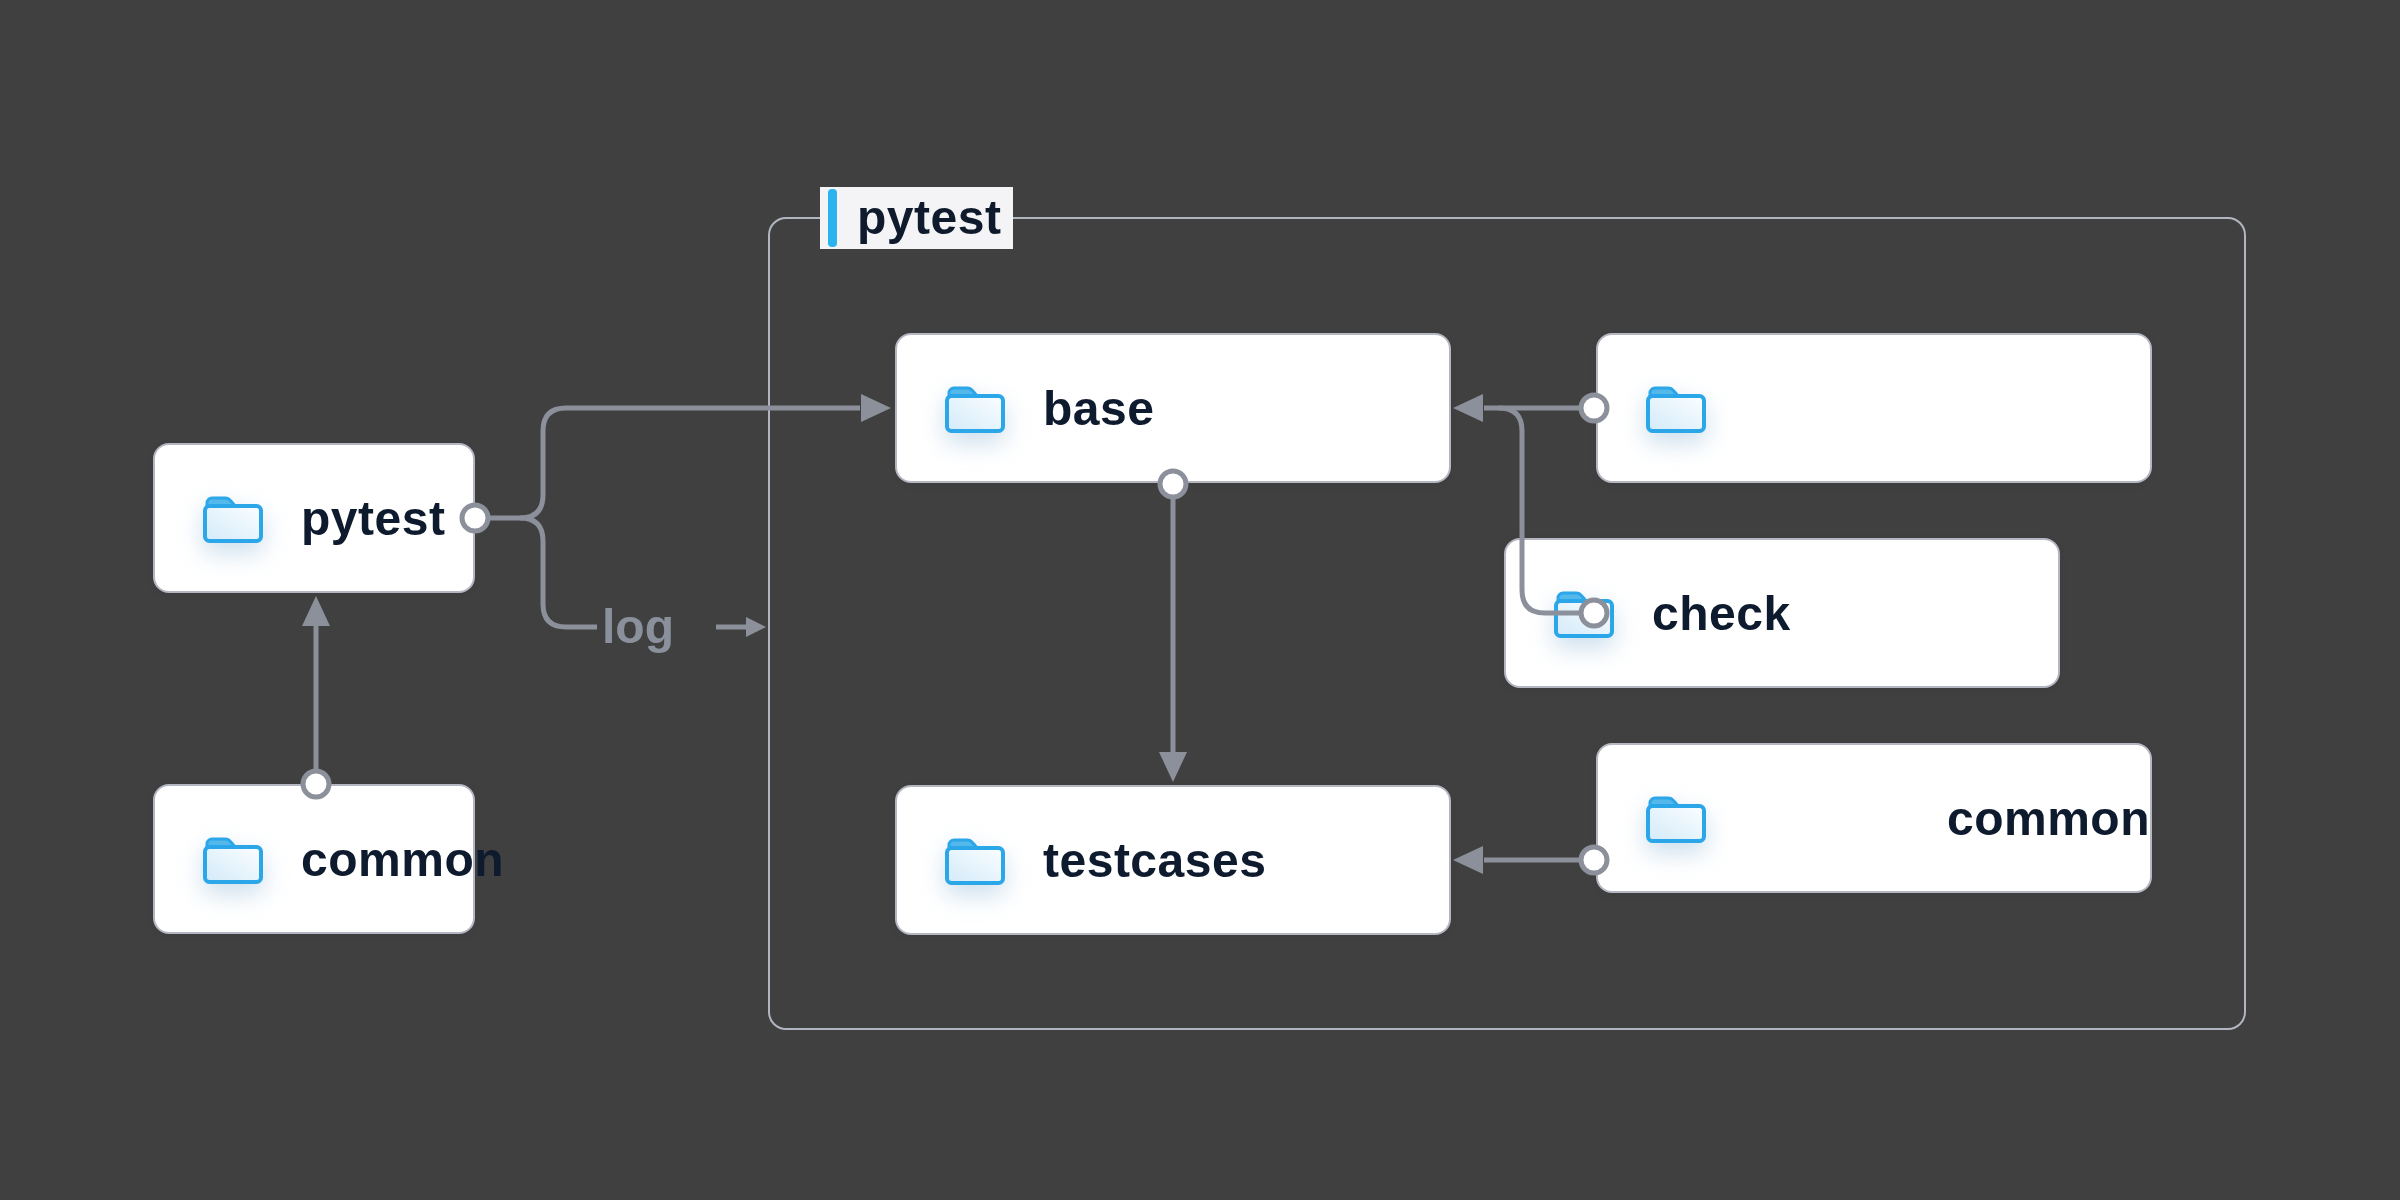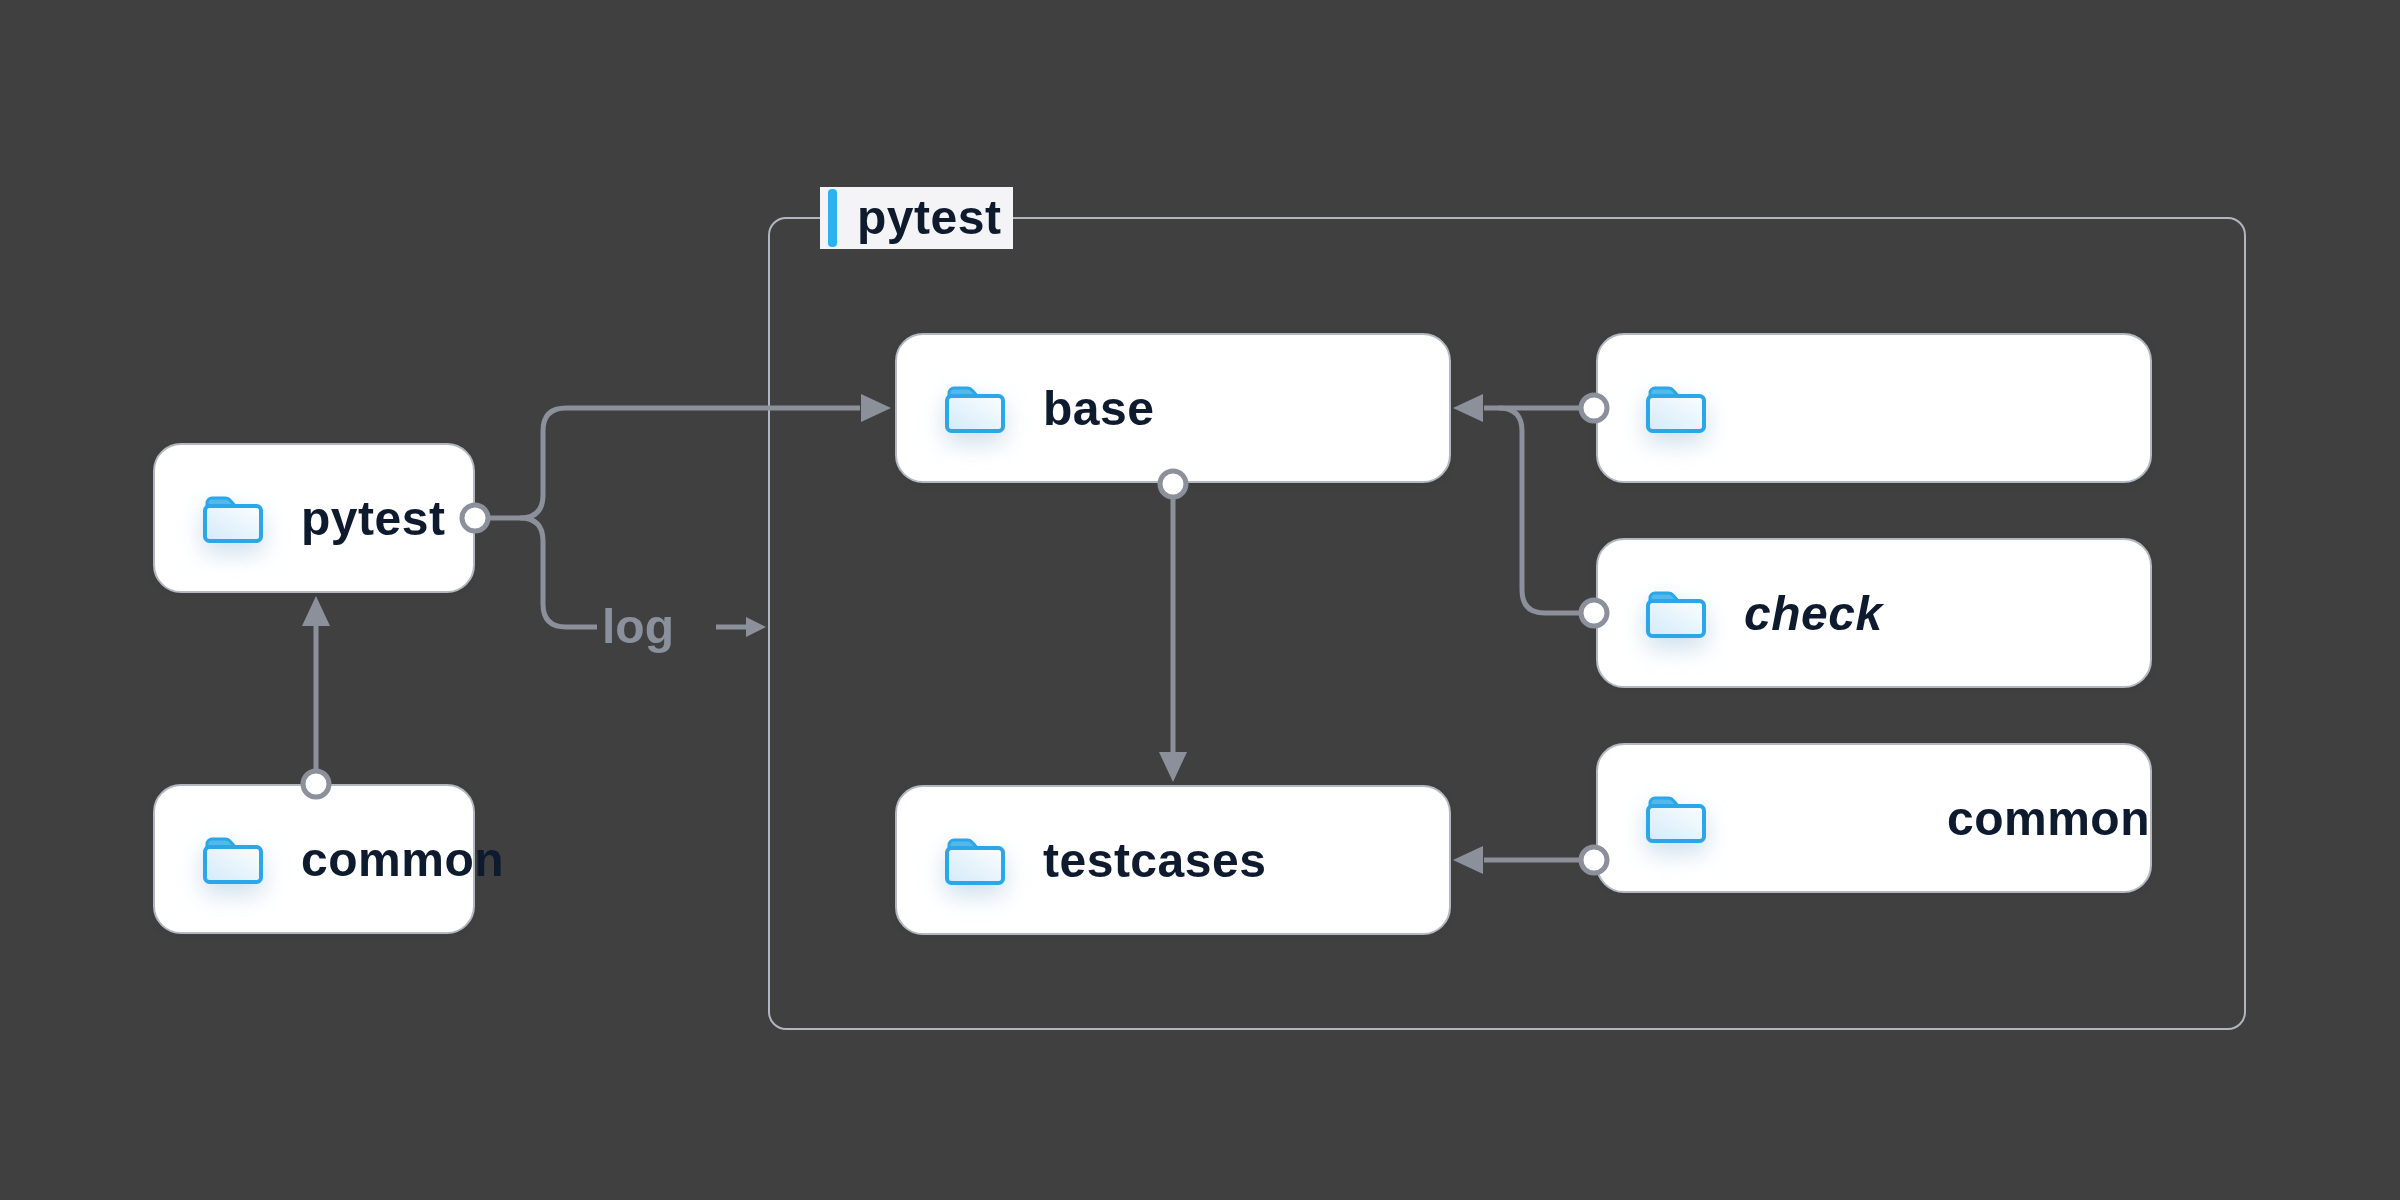--- a/index.html
+++ b/index.html
@@ -24,40 +24,40 @@
   }
   .accent-bar{display:inline-block;width:9px;height:58px;border-radius:4px;}
   .group-title{
     font-size:48px;font-weight:700;color:#0f1b2d;letter-spacing:.5px;
     line-height:62px;white-space:nowrap;
   }
 
   
   .node{
     position:absolute;height:150px;
-    background:#ffffff;border:2.5px solid #b4b7c1;border-radius:28px;
+    background:#ffffff;border:2.5px solid #b4b7c1;border-radius:16px;
     box-sizing:border-box;
     display:flex;align-items:center;gap:36px;
     padding-left:46px;
     box-shadow:0 2px 8px rgba(15,27,45,0.05);
   }
   .node-label{
     font-size:48px;font-weight:700;color:#0e1a2d;letter-spacing:.5px;
     white-space:nowrap;
   }
   .folder{width:64px;height:54px;flex:0 0 auto;
     filter:drop-shadow(0 10px 12px rgba(90,150,195,.30));}
   .folder svg{display:block;width:64px;height:54px;}
 
   .node-utils    {left:153px; top:443px; width:322px;}
   .node-config   {left:153px; top:784px; width:322px;}
   .node-base     {left:895px; top:333px; width:556px;}
   .node-testcases{left:895px; top:785px; width:556px;}
   .node-pymilvus {left:1596px;top:333px; width:556px;}
-  .node-check    {left:1596px;top:538px; width:556px;font-style:italic;}
+  .node-check    {left:1504px;top:538px; width:556px;}
   .node-common   {left:1596px;top:743px; width:556px;justify-content:space-between;}
 
   
   .wires{
     position:absolute;left:0;top:0;width:2400px;height:1200px;
     pointer-events:none;
   }
   .wire{fill:none;stroke:#8b909b;stroke-width:5;}
   .arrowhead{fill:#8b909b;stroke:none;}
   .port{fill:#ffffff;stroke:#8b909b;stroke-width:5;}

